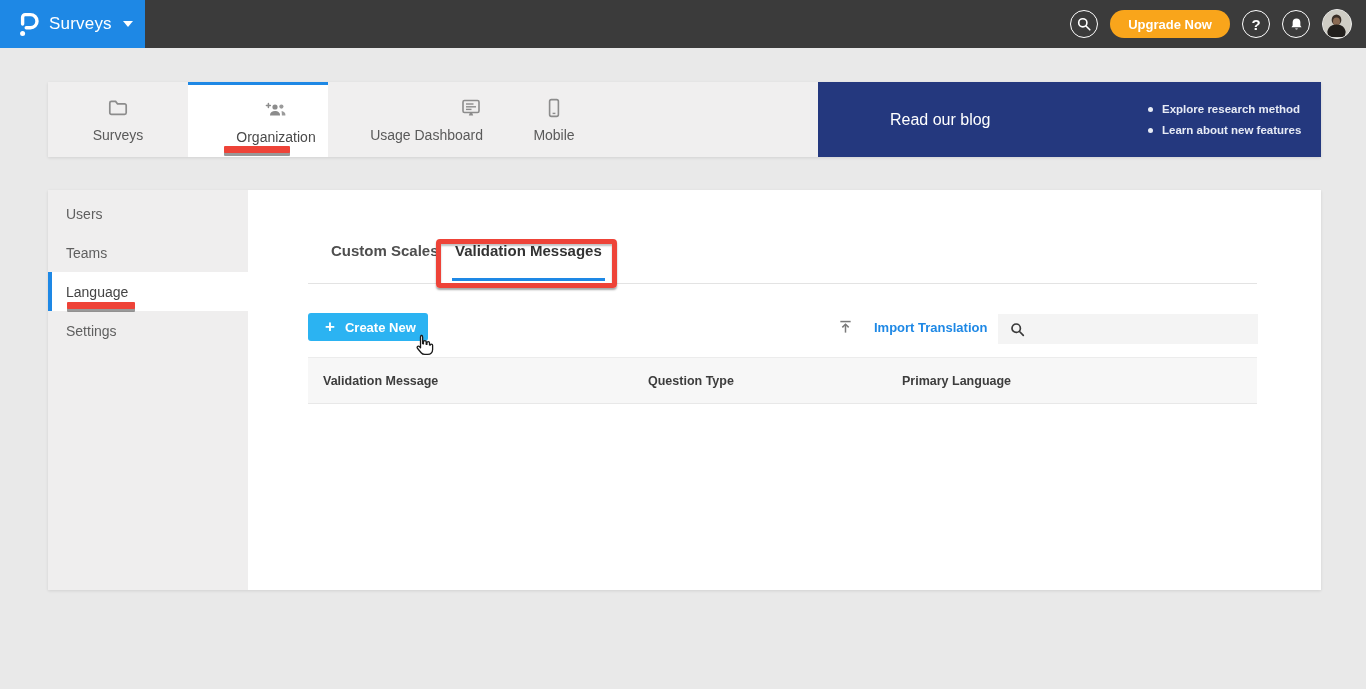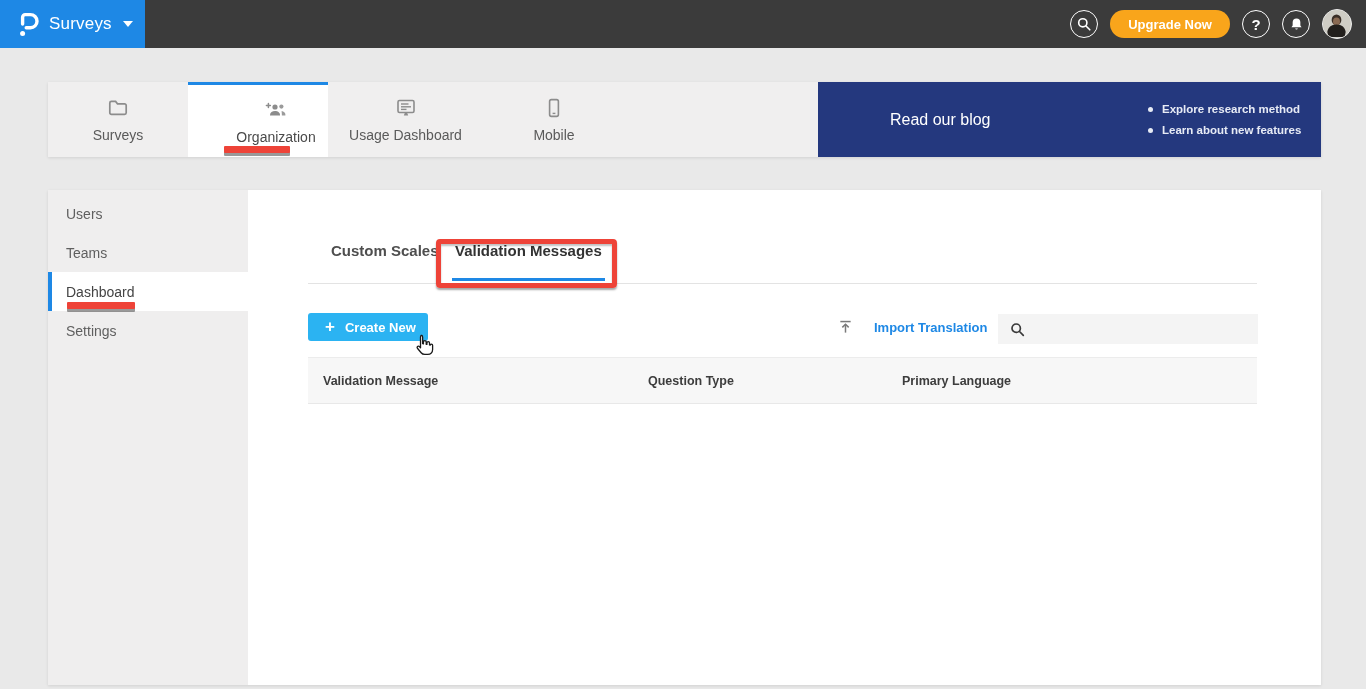--- a/index.html
+++ b/index.html
@@ -76,21 +76,21 @@
   }
   .banner-title{position:absolute;left:72px;top:0;height:75px;display:flex;align-items:center;color:#fff;font-size:16px;font-weight:500;cursor:pointer;}
   .banner-bullets{position:absolute;left:330px;top:17px;list-style:none;}
   .banner-bullets li{
     position:relative;color:#e7ebf5;font-size:11.5px;font-weight:600;line-height:21px;padding-left:14px;
   }
   .banner-bullets li::before{content:"";position:absolute;left:0;top:8px;width:5px;height:5px;border-radius:50%;background:#e7ebf5;}
 
   
   .main-card{
-    position:absolute;left:48px;top:190px;width:1273px;height:495px;background:#fff;
+    position:absolute;left:48px;top:190px;width:1273px;height:400px;background:#fff;
     box-shadow:0 1px 3px rgba(0,0,0,.10);
   }
   .sidebar{position:absolute;left:0;top:0;width:200px;height:100%;background:var(--sidebar-bg);padding-top:4px;}
   .side-item{
     position:relative;height:39px;display:flex;align-items:center;padding-left:18px;
     font-size:14px;color:#5f5f5f;cursor:pointer;
   }
   .side-item.active{background:#fff;border-left:4px solid var(--brand-blue);padding-left:14px;color:#444;}
   .side-item .red-underline{left:15px;bottom:2px;width:68px;}
 
@@ -212,21 +212,21 @@
             <circle cx="12" cy="9" r="2.6" fill="#8c8c8c"></circle>
             <path d="M7 17c0-2.5 2.3-4 5-4s5 1.5 5 4v.6H7z" fill="#8c8c8c"></path>
             <circle cx="18.4" cy="8.6" r="2.1" fill="#9b9b9b"></circle>
             <path d="M18.6 13.1c2.1.4 3.8 1.6 3.8 3.5v1h-3.5z" fill="#9b9b9b"></path>
           </svg>
         </span>
         <span class="nt-label">Organization</span>
         <span class="red-underline"></span>
       </div>
 
-      <div class="nav-tab" style="width:155px;">
+      <div class="nav-tab" style="width:155px;align-items:flex-end;">
         <span class="nt-icon">
           <svg width="24" height="24" viewBox="0 0 24 24">
             <rect x="4" y="4.5" width="16" height="12" rx="1.5" fill="none" stroke="#8c8c8c" stroke-width="1.6"></rect>
             <line x1="7" y1="8" x2="14.5" y2="8" stroke="#8c8c8c" stroke-width="1.4"></line>
             <line x1="7" y1="10.8" x2="17" y2="10.8" stroke="#8c8c8c" stroke-width="1.4"></line>
             <line x1="7" y1="13.4" x2="12.5" y2="13.4" stroke="#8c8c8c" stroke-width="1.4"></line>
             <path d="M9.8 19.6 h4.4 l-1-2.6 h-2.4 z" fill="#8c8c8c"></path>
           </svg>
         </span>
         <span class="nt-label">Usage Dashboard</span>
@@ -255,21 +255,21 @@
   <main class="main-card">
 
     <aside class="sidebar">
       <div class="side-item">
         <span>Users</span>
       </div>
       <div class="side-item">
         <span>Teams</span>
       </div>
       <div class="side-item active">
-        <span>Dashboard</span>
+        <span>Language</span>
         <span class="red-underline"></span>
       </div>
       <div class="side-item">
         <span>Settings</span>
       </div>
     </aside>
 
     <section class="content">
 
       <div class="ctab ctab-custom">

